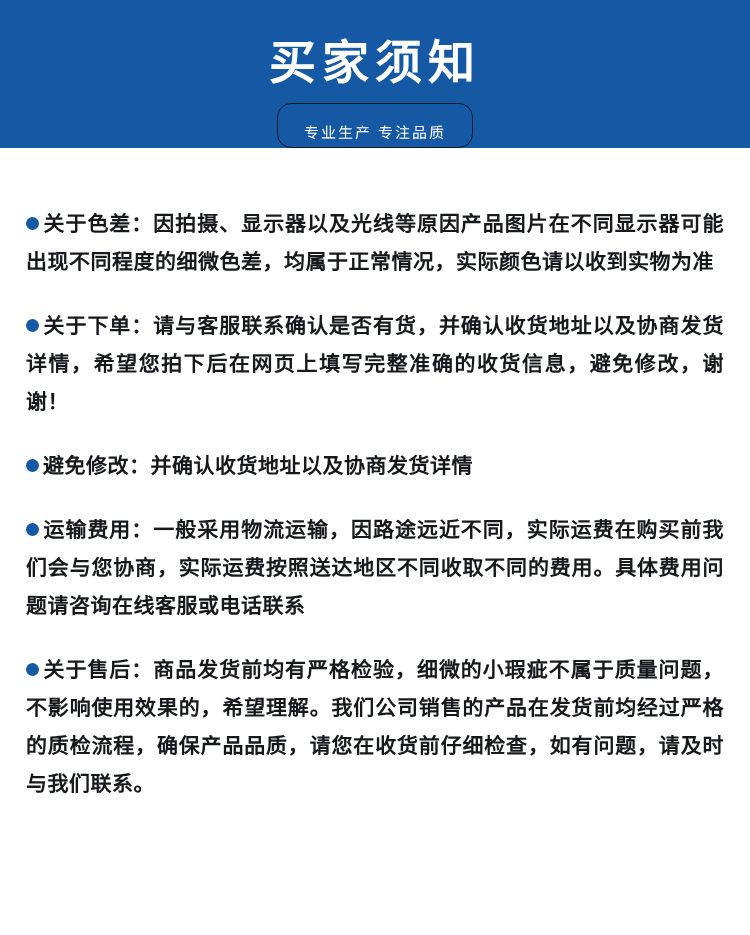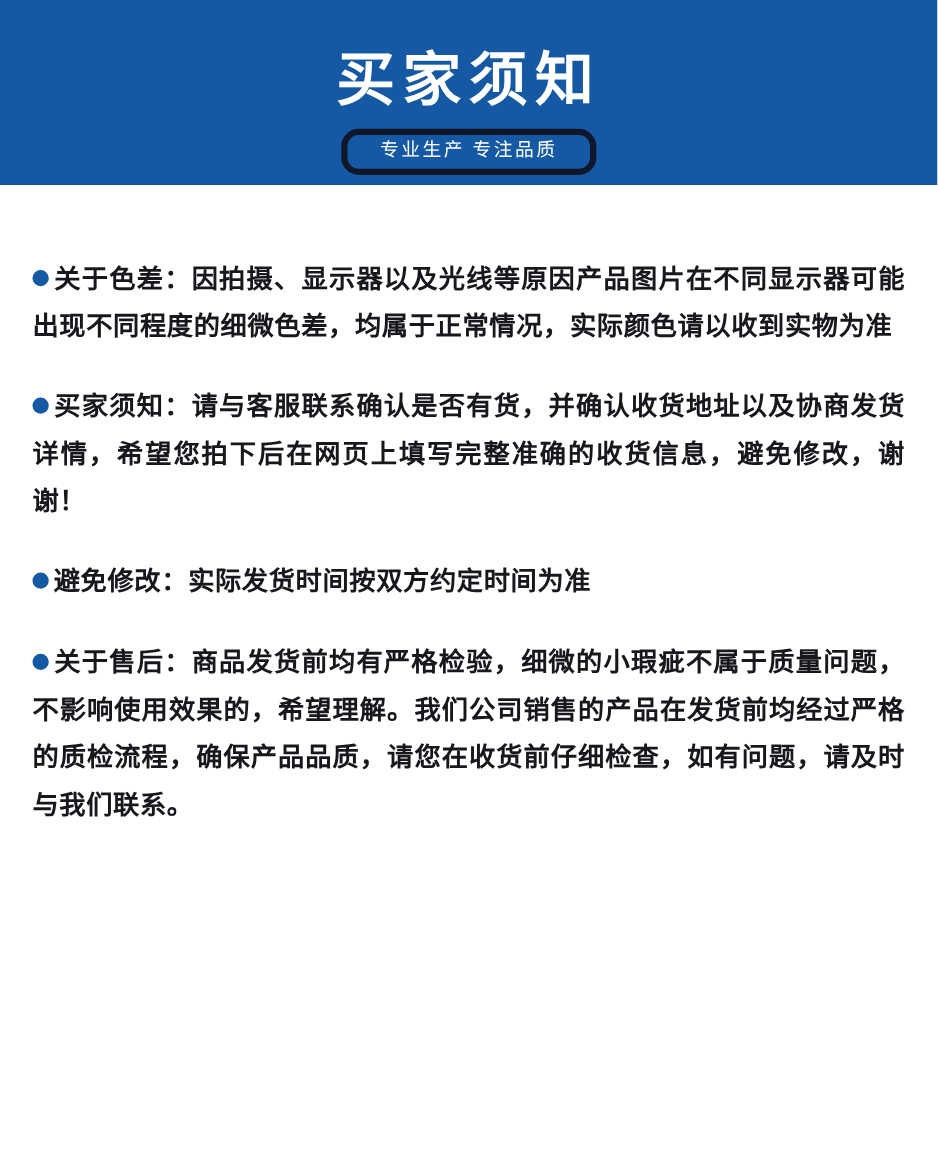--- a/index.html
+++ b/index.html
@@ -23,46 +23,46 @@
   }
   
   .banner {
     position: relative;
     width: 750px;
     height: 148px;
     background: #1559a4;
     display: flex;
     flex-direction: column;
     align-items: center;
-    justify-content: center;
+    justify-content: flex-end;
     box-sizing: border-box;
     padding-top: 30px;
   }
   .banner-title {
     color: #ffffff;
     font-size: 47px;
     font-weight: bold;
     letter-spacing: 6px;
     line-height: 1.1;
     text-align: center;
     font-family: "Liberation Sans", "DejaVu Sans", sans-serif;
   }
   .banner-sub-wrap {
     margin-top: 14px;
     display: flex;
     align-items: center;
     justify-content: center;
   }
   .banner-sub {
-    border: 5px solid #0f172a;
+    border: 1px solid #0f172a;
     border-radius: 14px;
     color: #ffffff;
     font-size: 15px;
     letter-spacing: 2px;
-    padding: 4px 26px 5px 26px;
+    padding: 20px 26px 5px 26px;
     line-height: 1.2;
     white-space: nowrap;
     text-align: center;
   }
   
   .content {
     padding: 38px 26px 0 26px;
     box-sizing: border-box;
   }
   .item {
@@ -111,26 +111,29 @@
     </div>
   </div>
 
   <div class="content">
 
     <p class="item">
       <span class="bullet"></span><span class="item-label">关于色差：</span><span class="item-text">因拍摄、显示器以及光线等原因产品图片在不同显示器可能出现不同程度的细微色差，均属于正常情况，实际颜色请以收到实物为准</span>
     </p>
 
     <p class="item">
-      <span class="bullet"></span><span class="item-label">买家须知：</span><span class="item-text">请与客服联系确认是否有货，并确认收货地址以及协商发货详情，希望您拍下后在网页上填写完整准确的收货信息，避免修改，谢谢！</span>
+      <span class="bullet"></span><span class="item-label">关于下单：</span><span class="item-text">请与客服联系确认是否有货，并确认收货地址以及协商发货详情，希望您拍下后在网页上填写完整准确的收货信息，避免修改，谢谢！</span>
     </p>
 
     <p class="item">
-      <span class="bullet"></span><span class="item-label">避免修改：</span><span class="item-text">实际发货时间按双方约定时间为准</span>
+      <span class="bullet"></span><span class="item-label">避免修改：</span><span class="item-text">并确认收货地址以及协商发货详情</span>
     </p>
 
+    <p class="item">
+      <span class="bullet"></span><span class="item-label">运输费用：</span><span class="item-text">一般采用物流运输，因路途远近不同，实际运费在购买前我们会与您协商，实际运费按照送达地区不同收取不同的费用。具体费用问题请咨询在线客服或电话联系</span>
+    </p>
 
     <p class="item">
       <span class="bullet"></span><span class="item-label">关于售后：</span><span class="item-text">商品发货前均有严格检验，细微的小瑕疵不属于质量问题，不影响使用效果的，希望理解。我们公司销售的产品在发货前均经过严格的质检流程，确保产品品质，请您在收货前仔细检查，如有问题，请及时与我们联系。</span>
     </p>
 
   </div>
 </div>
 
 </body></html>

